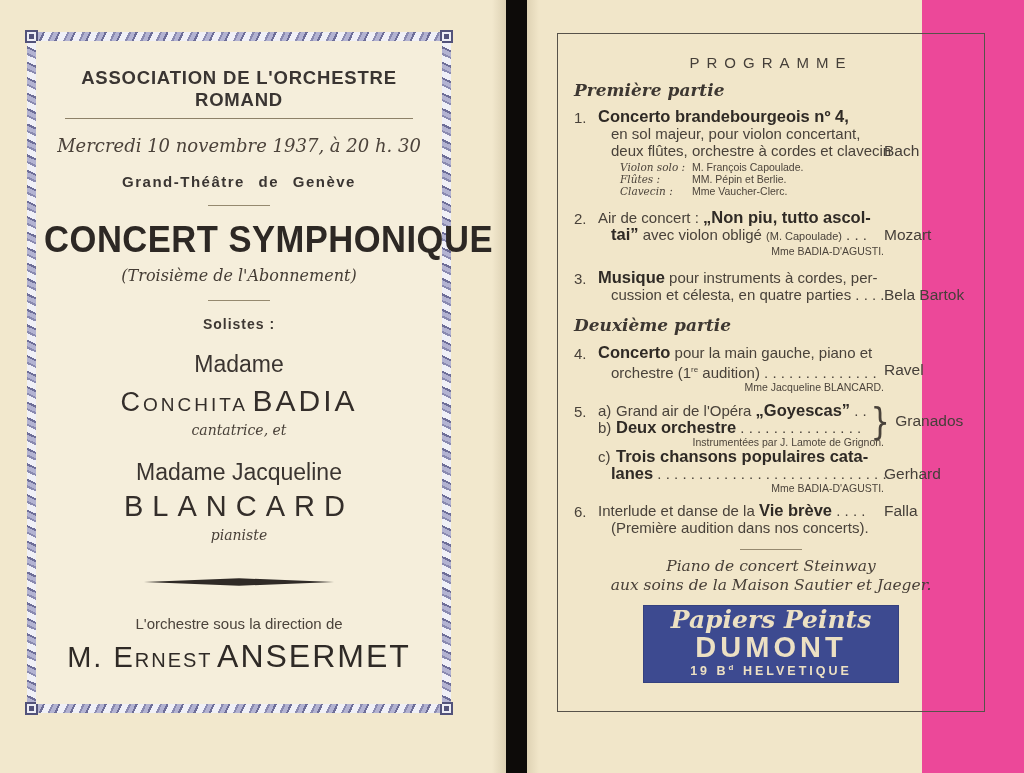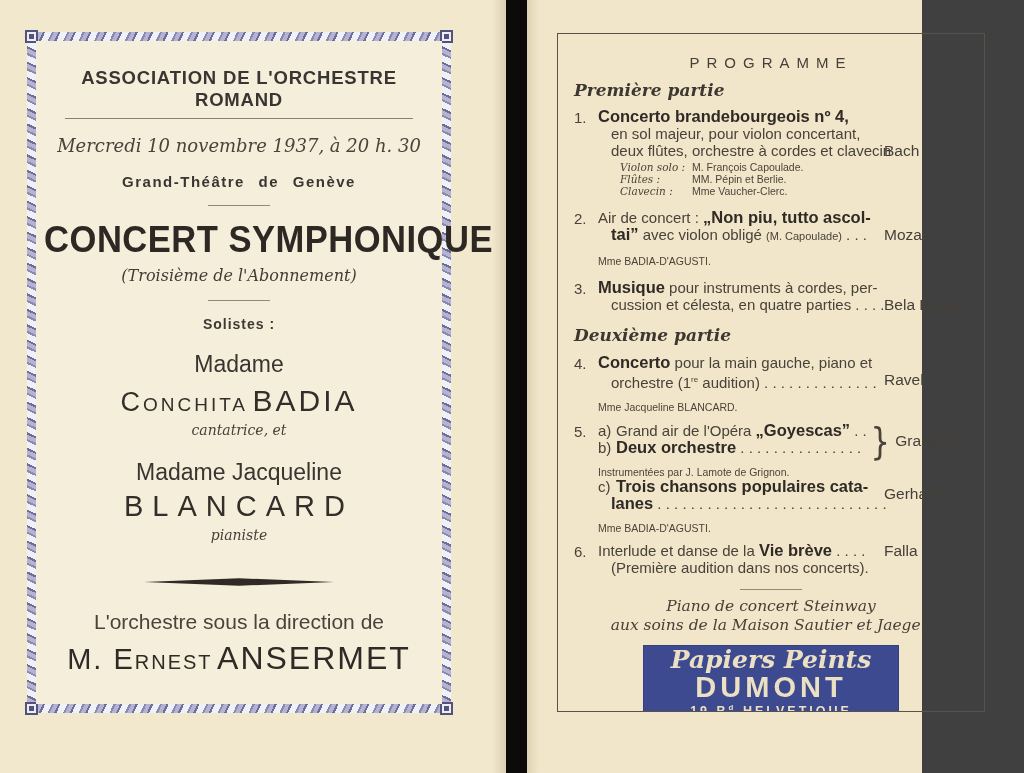--- a/index.html
+++ b/index.html
@@ -1,17 +1,17 @@
 <!DOCTYPE html>
 <html><head>
 <meta charset="utf-8">
 <style>
   html,body{margin:0;padding:0;}
   body{background:#888;}
-  .scan{position:relative;width:1024px;height:773px;background:#404040;overflow:hidden;
+  .scan{position:relative;width:1024px;height:773px;background:#ec4899;overflow:hidden;
         font-family:"Liberation Sans",sans-serif;color:#3e3833;}
 
   
   .left-page{position:absolute;left:0;top:0;width:506px;height:773px;background:#f2e8cd;}
   .left-page::after{content:"";position:absolute;right:0;top:0;width:14px;height:100%;
         background:linear-gradient(to right,rgba(120,100,60,0),rgba(120,100,60,.18));}
   .gutter{position:absolute;left:506px;top:0;width:21px;height:773px;background:#0d0b09;}
   .right-page{position:absolute;left:527px;top:0;width:395px;height:773px;background:#f1e6c9;}
   .right-page::before{content:"";position:absolute;left:0;top:0;width:12px;height:100%;
         background:linear-gradient(to left,rgba(120,100,60,0),rgba(120,100,60,.15));}
@@ -42,21 +42,21 @@
   .subtitle{margin-top:5px;font-size:16px;color:#443c34;}
   .solistes{margin-top:15px;font-size:14px;font-weight:700;letter-spacing:1px;}
   .madame{margin-top:19px;font-size:23px;color:#3a3430;}
   .name-line{margin-top:6px;white-space:nowrap;color:#342e2a;}
   .name-line .sc{font-variant:small-caps;font-size:27px;letter-spacing:3px;}
   .name-line .caps{font-size:30px;letter-spacing:3px;}
   .role{margin-top:4px;font-size:14px;color:#473f37;}
   .madame2{margin-top:21px;font-size:23px;color:#3a3430;}
   .blancard{margin-top:4px;font-size:29px;letter-spacing:9px;color:#342e2a;}
   .diamond-wrap{margin-top:30px;}
-  .direction{margin-top:19px;font-size:21px;color:#4b433b;}
+  .direction{margin-top:24px;font-size:15px;color:#4b433b;}
   .conductor{margin-top:6px;white-space:nowrap;color:#2f2a26;}
   .conductor .sc{font-variant:small-caps;font-size:29px;letter-spacing:2px;}
   .conductor .caps{font-size:32px;letter-spacing:2px;}
 
   
   .thin-frame{position:absolute;left:30px;top:33px;width:428px;height:679px;
       border:1px solid #57524a;padding:0 16px;box-sizing:border-box;overflow:hidden;}
   .programme{margin-top:20px;text-align:center;font-size:15px;letter-spacing:7px;color:#453f39;}
   .part-head{margin-top:9px;font-weight:700;font-size:17px;color:#3d3731;}
 
@@ -64,21 +64,21 @@
   .prog-item .num{padding-top:1px;}
   .line{line-height:17px;white-space:nowrap;}
   .cont{padding-left:13px;}
   .blead{font-weight:700;font-size:16.5px;color:#2f2a25;}
   .b{font-weight:700;color:#2f2a25;}
   .sm{font-size:11px;}
   .tempo{font-size:11px;margin-top:3px;padding-left:5px;color:#4c443b;white-space:nowrap;}
   .credit-table{margin-top:2px;padding-left:22px;font-size:10.5px;color:#4c443b;}
   .credit-row{display:flex;line-height:12px;}
   .credit-role{width:72px;font-family:"DejaVu Serif","Liberation Serif",serif;font-style:italic;}
-  .item-credit{font-size:10.5px;text-align:left;margin-top:10px;line-height:12px;color:#4c443b;}
+  .item-credit{font-size:10.5px;text-align:right;margin-top:0;line-height:12px;color:#4c443b;}
   .composer{font-size:15.5px;color:#453f39;}
   .mt17{margin-top:17px;} .mt34{margin-top:34px;}
   .it1{margin-top:8px;} .it2{margin-top:12px;} .it3{margin-top:12px;}
   .it4{margin-top:9px;} .it5{margin-top:9px;} .it6{margin-top:8px;}
   .ph2{margin-top:11px;}
   .sublabel{display:inline-block;width:18px;}
   .comp5{position:relative;}
   .granados{position:absolute;top:2px;left:-16px;display:flex;align-items:center;}
   .brace{font-size:38px;font-weight:400;color:#49423a;line-height:34px;margin-right:3px;
          font-family:"DejaVu Sans",sans-serif;transform:scaleX(.8);}

